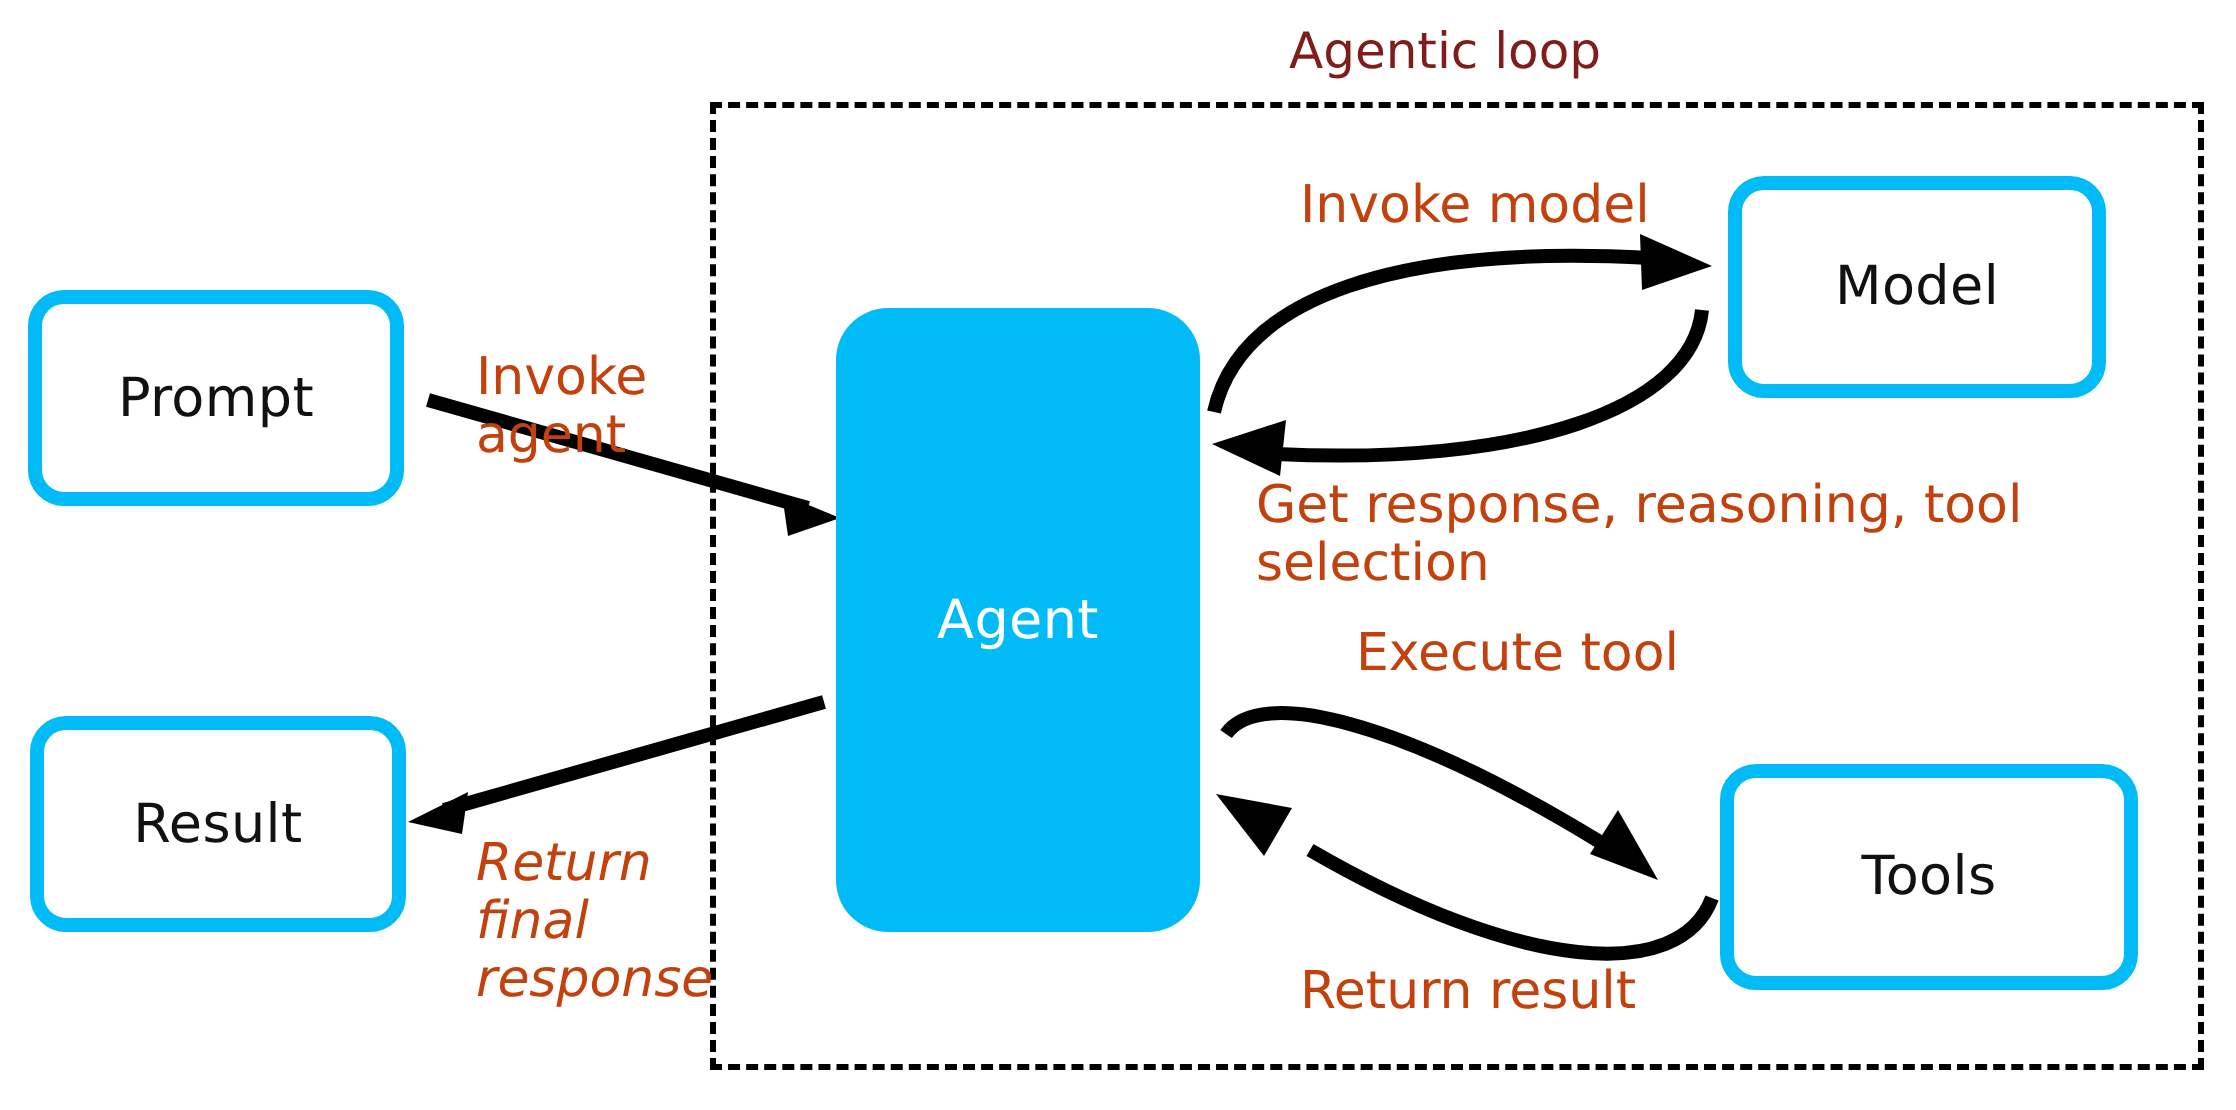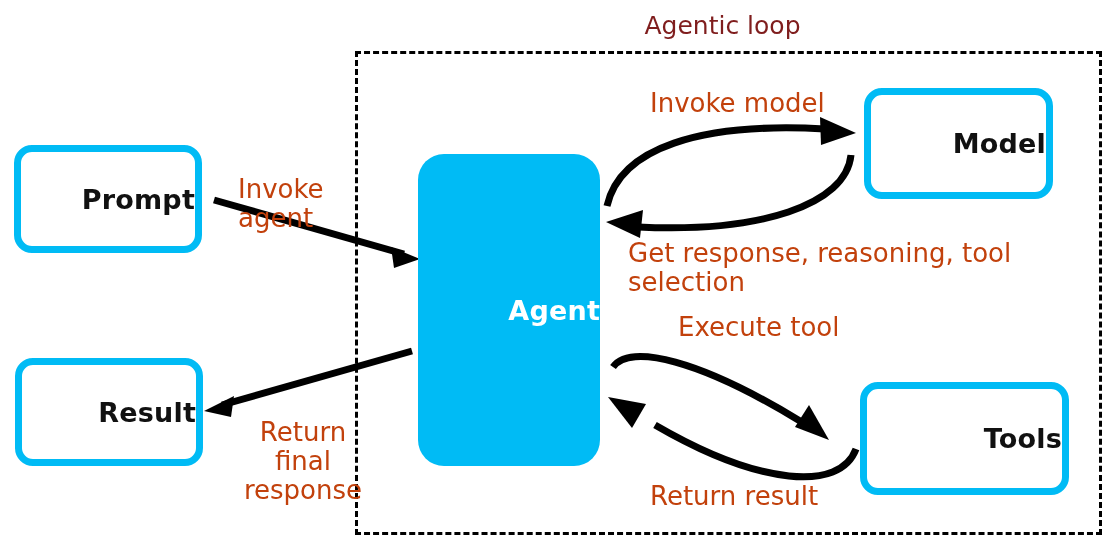--- a/index.html
+++ b/index.html
@@ -41,22 +41,22 @@
     white-space: nowrap;
     font-weight: 400;
   }
 
   
   .node {
     position: absolute;
     box-sizing: border-box;
     display: flex;
     align-items: center;
-    justify-content: flex-end;
-    font-weight: 700;
+    justify-content: center;
+    font-weight: 400;
     letter-spacing: .2px;
   }
   .node-outline {
     background: #ffffff;
     border: 7px solid #00BBF5;
     border-radius: 18px;
     color: #111111;
     font-size: 27px;
   }
   .node-filled {
@@ -76,21 +76,21 @@
   
   .edge-label {
     position: absolute;
     color: #c2410c;
     font-size: 26px;
     line-height: 29px;
     font-weight: 400;
     white-space: pre-line;
   }
   #lbl-invoke-agent   { left: 238px; top: 141px; width: 130px; text-align: left; margin-top: 34px; }
-  #lbl-return-final   { left: 238px; top: 418px; width: 130px; text-align: center; }
+  #lbl-return-final   { left: 238px; top: 418px; width: 130px; text-align: left; font-style: italic; }
   #lbl-invoke-model   { left: 650px; top: 89px;  width: 200px; text-align: left; }
   #lbl-get-response   { left: 628px; top: 239px; width: 420px; text-align: left; }
   #lbl-execute-tool   { left: 678px; top: 313px; width: 220px; text-align: left; }
   #lbl-return-result  { left: 650px; top: 482px; width: 220px; text-align: left; }
 
   
   #arrows {
     position: absolute;
     left: 0; top: 0;
     width: 1118px;

